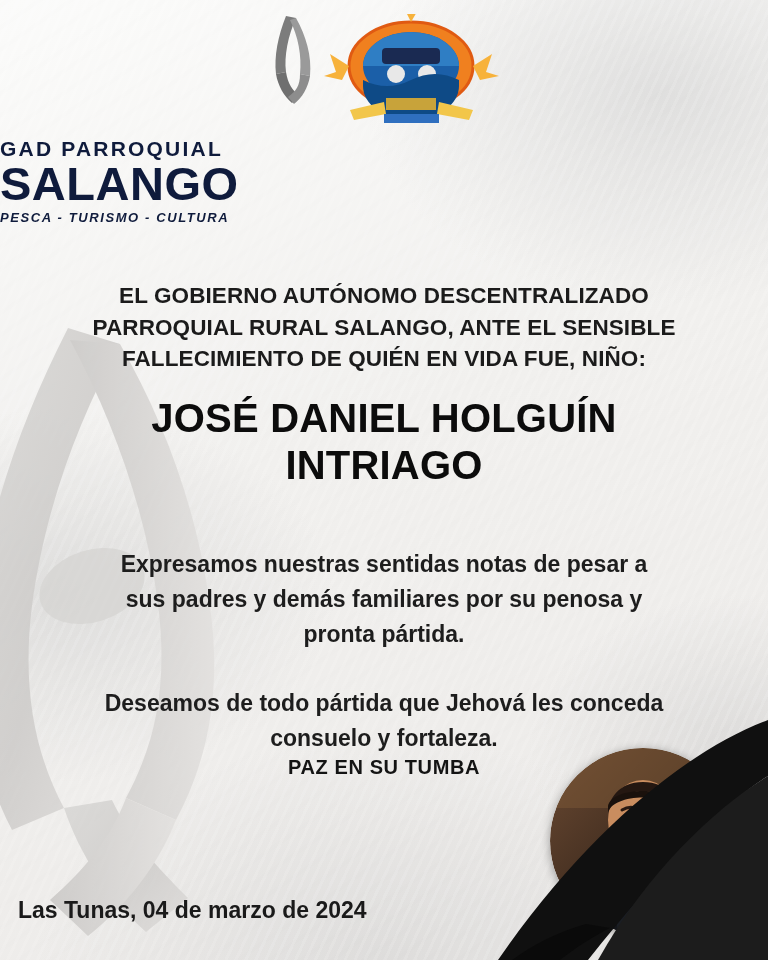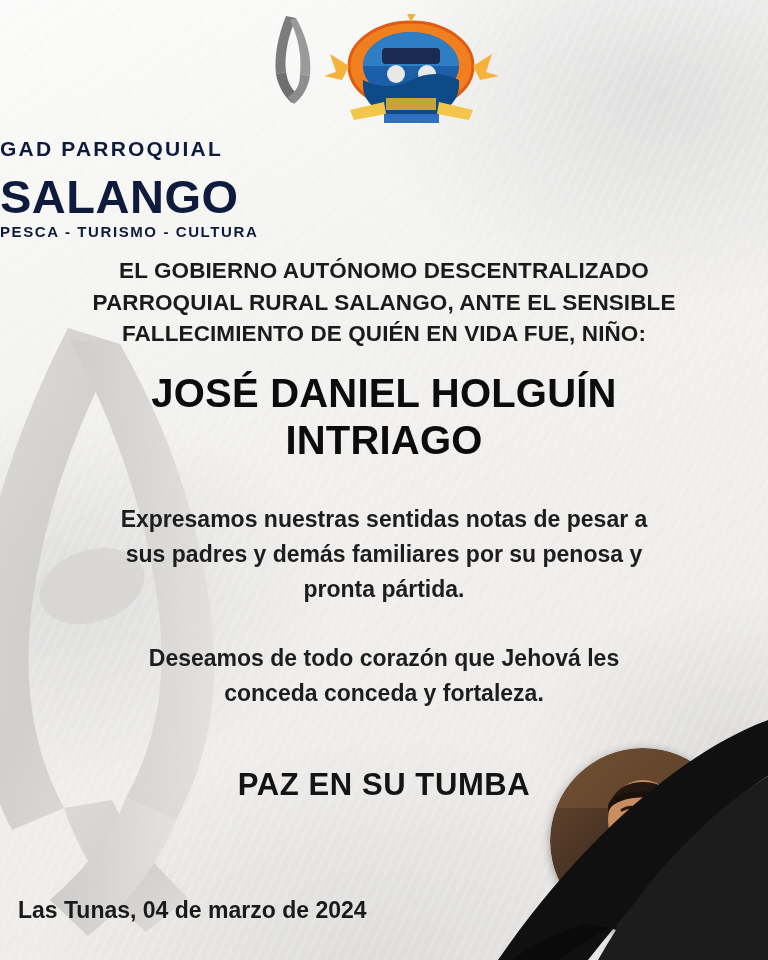--- a/index.html
+++ b/index.html
@@ -75,65 +75,65 @@
     font-size: 21px;
     font-weight: 700;
     letter-spacing: 2.2px;
     color: #0f1b3c;
   }
   .brand-main {
     font-size: 47px;
     font-weight: 700;
     letter-spacing: 0.5px;
     color: #0f1b3c;
-    margin-top: 14px;
+    margin-top: 1px;
   }
   .brand-sub {
-    font-size: 15px;
+    font-size: 13px;
     font-weight: 700;
     letter-spacing: 1.6px;
     color: #0f1b3c;
     margin-top: 4px;
+    font-style: italic;
   }
 
   
   .content {
     position: relative;
     text-align: center;
     padding: 0 42px;
   }
   .intro {
-    margin-top: 16px;
+    margin-top: 56px;
     font-size: 22.5px;
     font-weight: 700;
     line-height: 1.40;
     letter-spacing: .1px;
     color: #1b1b1b;
   }
   .deceased {
     margin-top: 20px;
     font-size: 40px;
     font-weight: 700;
     line-height: 1.18;
     letter-spacing: .2px;
     color: #0c0c0c;
     padding: 0 26px;
   }
   .para {
-    margin-top: 38px;
+    margin-top: 58px;
     font-size: 23px;
     font-weight: 600;
     line-height: 1.52;
     color: #1d1d1d;
     padding: 0 60px;
   }
   .para.second { margin-top: 34px; }
   .peace {
-    margin-top: 56px;
-    font-size: 31px;
+    font-size: 20px;
     font-weight: 600;
     letter-spacing: .6px;
     color: #141414;
   }
 
   .place-date {
     position: absolute;
     left: 18px;
     bottom: 36px;
     font-size: 23px;
@@ -212,21 +212,21 @@
     <div class="brand-top">GAD PARROQUIAL</div>
     <div class="brand-main">SALANGO</div>
     <div class="brand-sub">PESCA - TURISMO - CULTURA</div>
   </div>
 </div>
 
 <div class="content">
   <p class="intro">EL GOBIERNO AUTÓNOMO DESCENTRALIZADO PARROQUIAL RURAL SALANGO, ANTE EL SENSIBLE FALLECIMIENTO DE QUIÉN EN VIDA FUE, NIÑO:</p>
   <h1 class="deceased">JOSÉ DANIEL HOLGUÍN INTRIAGO</h1>
   <p class="para">Expresamos nuestras sentidas notas de pesar a sus padres y demás familiares por su penosa y pronta pártida.</p>
-  <p class="para second">Deseamos de todo corazón que Jehová les conceda conceda y fortaleza.</p>
+  <p class="para second">Deseamos de todo pártida que Jehová les conceda consuelo y fortaleza.</p>
   <p class="peace">PAZ EN SU TUMBA</p>
 </div>
 
 <div class="place-date">Las Tunas, 04 de marzo de 2024</div>
 
 <div class="portrait">
   <svg viewBox="0 0 186 186" width="186" height="186">
     <defs>
       <clipPath id="circ">
           <circle cx="93" cy="93" r="93"></circle>

